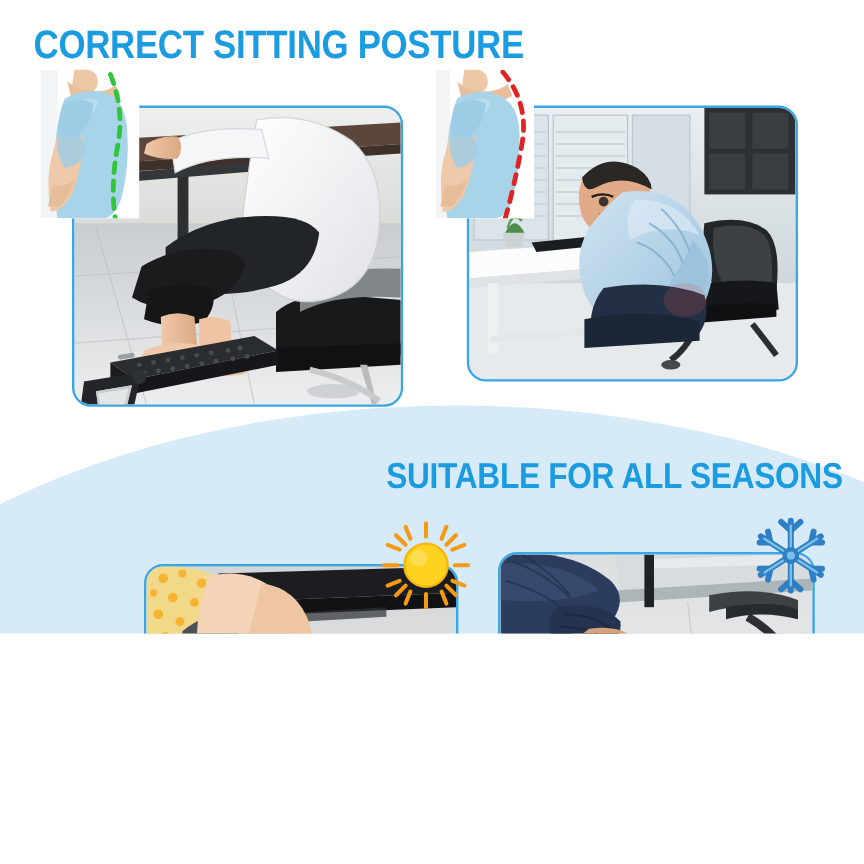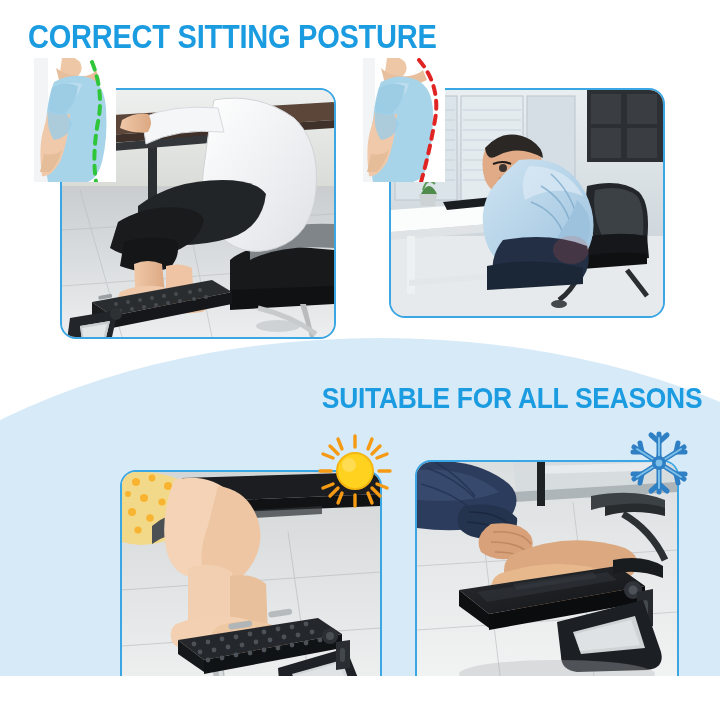--- a/index.html
+++ b/index.html
@@ -1,19 +1,19 @@
 <!DOCTYPE html>
 <html><head>
 <meta charset="utf-8">
 <style>
   html,body{margin:0;padding:0;background:#fff;}
   body{width:720px;height:720px;overflow:hidden;position:relative;
        font-family:"Liberation Sans",sans-serif;}
 
-  #stage{position:absolute;left:0;top:0;width:720px;height:676px;overflow:hidden;background:#ffffff;}
+  #stage{position:absolute;left:0;top:0;width:720px;height:528px;overflow:hidden;background:#ffffff;}
 
   
   .blue-blob{position:absolute;left:-210px;top:338px;width:1180px;height:760px;
     background:#d6eaf8;border-radius:50% 50% 0 0 / 46% 46% 0 0;}
   .blue-blob-fill{position:absolute;left:0;top:640px;width:720px;height:80px;background:#d6eaf8;}
 
   
   .heading{position:absolute;color:#1b9be0;font-weight:bold;letter-spacing:-0.3px;
     font-family:"Liberation Sans Narrow","Liberation Sans",sans-serif;
     transform:scaleX(.88);white-space:nowrap;}

